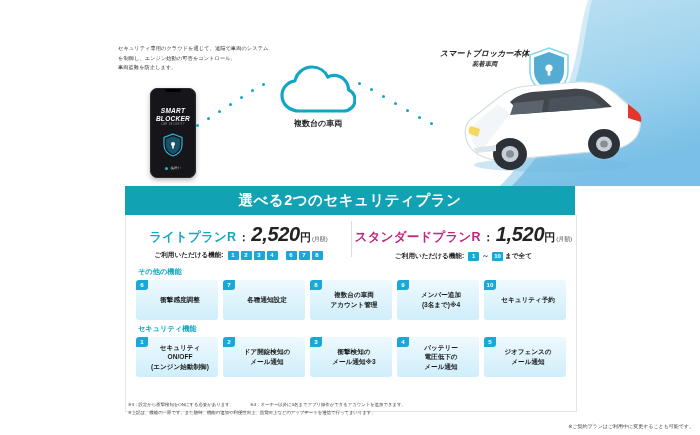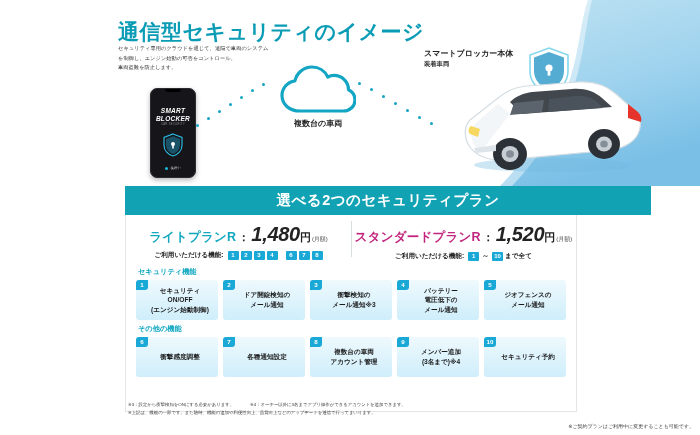--- a/index.html
+++ b/index.html
@@ -43,34 +43,34 @@
     position:absolute;bottom:7px;left:0;right:0;text-align:center;
     font-size:3.4px;color:#cfcfd4;
   }
   #phone .statusbar .dot{display:inline-block;width:3px;height:3px;border-radius:50%;background:#18b6d6;vertical-align:middle;margin-right:2px;}
 
   .caption{position:absolute;font-size:8px;font-weight:bold;color:#222;white-space:nowrap;}
   .caption .sub{display:block;font-size:6.3px;font-weight:bold;color:#333;margin-top:1px;}
 
   #cap-app{left:205px;top:135px;}
   #cap-cloud{left:294px;top:118px;}
-  #cap-car{left:424px;top:48px;text-align:left;}
+  #cap-car{left:440px;top:48px;text-align:center;font-style:italic;}
 
   #cloud{position:absolute;left:278px;top:62px;}
   .dots{position:absolute;}
   .dots span{
     position:absolute;width:3.4px;height:3.4px;border-radius:50%;background:#12a5c4;
   }
 
   #car{position:absolute;left:452px;top:62px;}
   #car-shield{position:absolute;left:527px;top:46px;}
 
   
   #plan-banner{
-    position:absolute;left:125px;top:186px;width:526px;height:29px;
+    position:absolute;left:125px;top:186px;width:450px;height:29px;
     background:#11a2b4;
     display:flex;align-items:center;justify-content:center;
   }
   #plan-banner-title{color:#fff;font-size:14.5px;font-weight:bold;letter-spacing:0.5px;}
 
   
   #plans-panel{
     position:absolute;left:125px;top:215px;width:450px;height:196px;
     background:#fff;border:1px solid #e3e6e8;border-top:none;
   }
@@ -143,21 +143,20 @@
           <stop offset="55%" stop-color="#9fd3ee"></stop>
           <stop offset="100%" stop-color="#79bfe6"></stop>
         </linearGradient>
       </defs>
       <path d="M148 0 L260 0 L260 186 L60 186 C60 186 96 150 118 108 C140 66 138 28 148 0 Z" fill="url(#swGrad)"></path>
       <path d="M118 0 L152 0 C144 30 144 70 124 112 C104 154 72 186 72 186 L40 186
                C40 186 80 150 100 108 C120 66 112 26 118 0 Z" fill="#ffffff" opacity="0.45"></path>
     </svg>
   </div>
 
-  <div id="diagram-title">通信型セキュリティのイメージ</div>
 
   <div id="diagram-desc">
     <span>セキュリティ専用のクラウドを通じて、遠隔で車両のシステム</span>
     <span>を制御し、エンジン始動の可否をコントロール。</span>
     <span>車両盗難を防止します。</span>
   </div>
 
   <div id="phone">
     <div class="notch"></div>
     <div class="brand">
@@ -252,21 +251,21 @@
 <div id="plan-banner">
   <div id="plan-banner-title">選べる2つのセキュリティプラン</div>
 </div>
 
 <div id="plans-panel">
 
   <div id="plans-row">
 
     <div class="plan plan-light">
       <div class="plan-head">
-        <span class="plan-name">ライトプランR</span><span class="plan-colon">：</span><span class="plan-price">1,480</span><span class="plan-yen">円</span><span class="plan-period">(月額)</span>
+        <span class="plan-name">ライトプランR</span><span class="plan-colon">：</span><span class="plan-price">2,520</span><span class="plan-yen">円</span><span class="plan-period">(月額)</span>
       </div>
       <div class="plan-feat">
         <span class="lbl">ご利用いただける機能:</span>
         <span class="badge">1</span>
         <span class="badge">2</span>
         <span class="badge">3</span>
         <span class="badge">4</span>
         <span class="badge-gap"></span>
         <span class="badge">6</span>
         <span class="badge">7</span>
@@ -283,20 +282,64 @@
         <span class="badge">1</span>
         <span class="tilde">～</span>
         <span class="badge">10</span>
         <span>まで全て</span>
       </div>
     </div>
 
   </div>
 
   <div class="group">
+    <div class="group-label">その他の機能</div>
+    <div class="cards">
+
+      <div class="card">
+        <span class="card-num">6</span>
+        <span class="card-text">
+          <span>衝撃感度調整</span>
+        </span>
+      </div>
+
+      <div class="card">
+        <span class="card-num">7</span>
+        <span class="card-text">
+          <span>各種通知設定</span>
+        </span>
+      </div>
+
+      <div class="card">
+        <span class="card-num">8</span>
+        <span class="card-text">
+          <span>複数台の車両</span><br>
+          <span>アカウント管理</span>
+        </span>
+      </div>
+
+      <div class="card">
+        <span class="card-num">9</span>
+        <span class="card-text">
+          <span>メンバー追加</span><br>
+          <span>(3名まで)※4</span>
+        </span>
+      </div>
+
+      <div class="card">
+        <span class="card-num">10</span>
+        <span class="card-text">
+          <span>セキュリティ予約</span>
+        </span>
+      </div>
+
+    </div>
+  </div>
+
+  <div class="group">
     <div class="group-label">セキュリティ機能</div>
     <div class="cards">
 
       <div class="card">
         <span class="card-num">1</span>
         <span class="card-text">
           <span>セキュリティ</span><br>
           <span>ON/OFF</span><br>
           <span>(エンジン始動制御)</span>
         </span>
@@ -325,64 +368,20 @@
           <span>電圧低下の</span><br>
           <span>メール通知</span>
         </span>
       </div>
 
       <div class="card">
         <span class="card-num">5</span>
         <span class="card-text">
           <span>ジオフェンスの</span><br>
           <span>メール通知</span>
-        </span>
-      </div>
-
-    </div>
-  </div>
-
-  <div class="group">
-    <div class="group-label">その他の機能</div>
-    <div class="cards">
-
-      <div class="card">
-        <span class="card-num">6</span>
-        <span class="card-text">
-          <span>衝撃感度調整</span>
-        </span>
-      </div>
-
-      <div class="card">
-        <span class="card-num">7</span>
-        <span class="card-text">
-          <span>各種通知設定</span>
-        </span>
-      </div>
-
-      <div class="card">
-        <span class="card-num">8</span>
-        <span class="card-text">
-          <span>複数台の車両</span><br>
-          <span>アカウント管理</span>
-        </span>
-      </div>
-
-      <div class="card">
-        <span class="card-num">9</span>
-        <span class="card-text">
-          <span>メンバー追加</span><br>
-          <span>(3名まで)※4</span>
-        </span>
-      </div>
-
-      <div class="card">
-        <span class="card-num">10</span>
-        <span class="card-text">
-          <span>セキュリティ予約</span>
         </span>
       </div>
 
     </div>
   </div>
 </div>
 
 <div id="footnotes">
   <span class="fn-row"><span>※3：設定から衝撃検知をONにする必要があります。</span><span class="fn-sp"></span><span>※4：オーナー以外に3名までアプリ操作ができるアカウントを追加できます。</span></span>
   <span class="fn-row">※上記は、機能の一部です。また随時、機能の追加や利便性向上、品質向上などのアップデートを通信で行ってまいります。</span>

